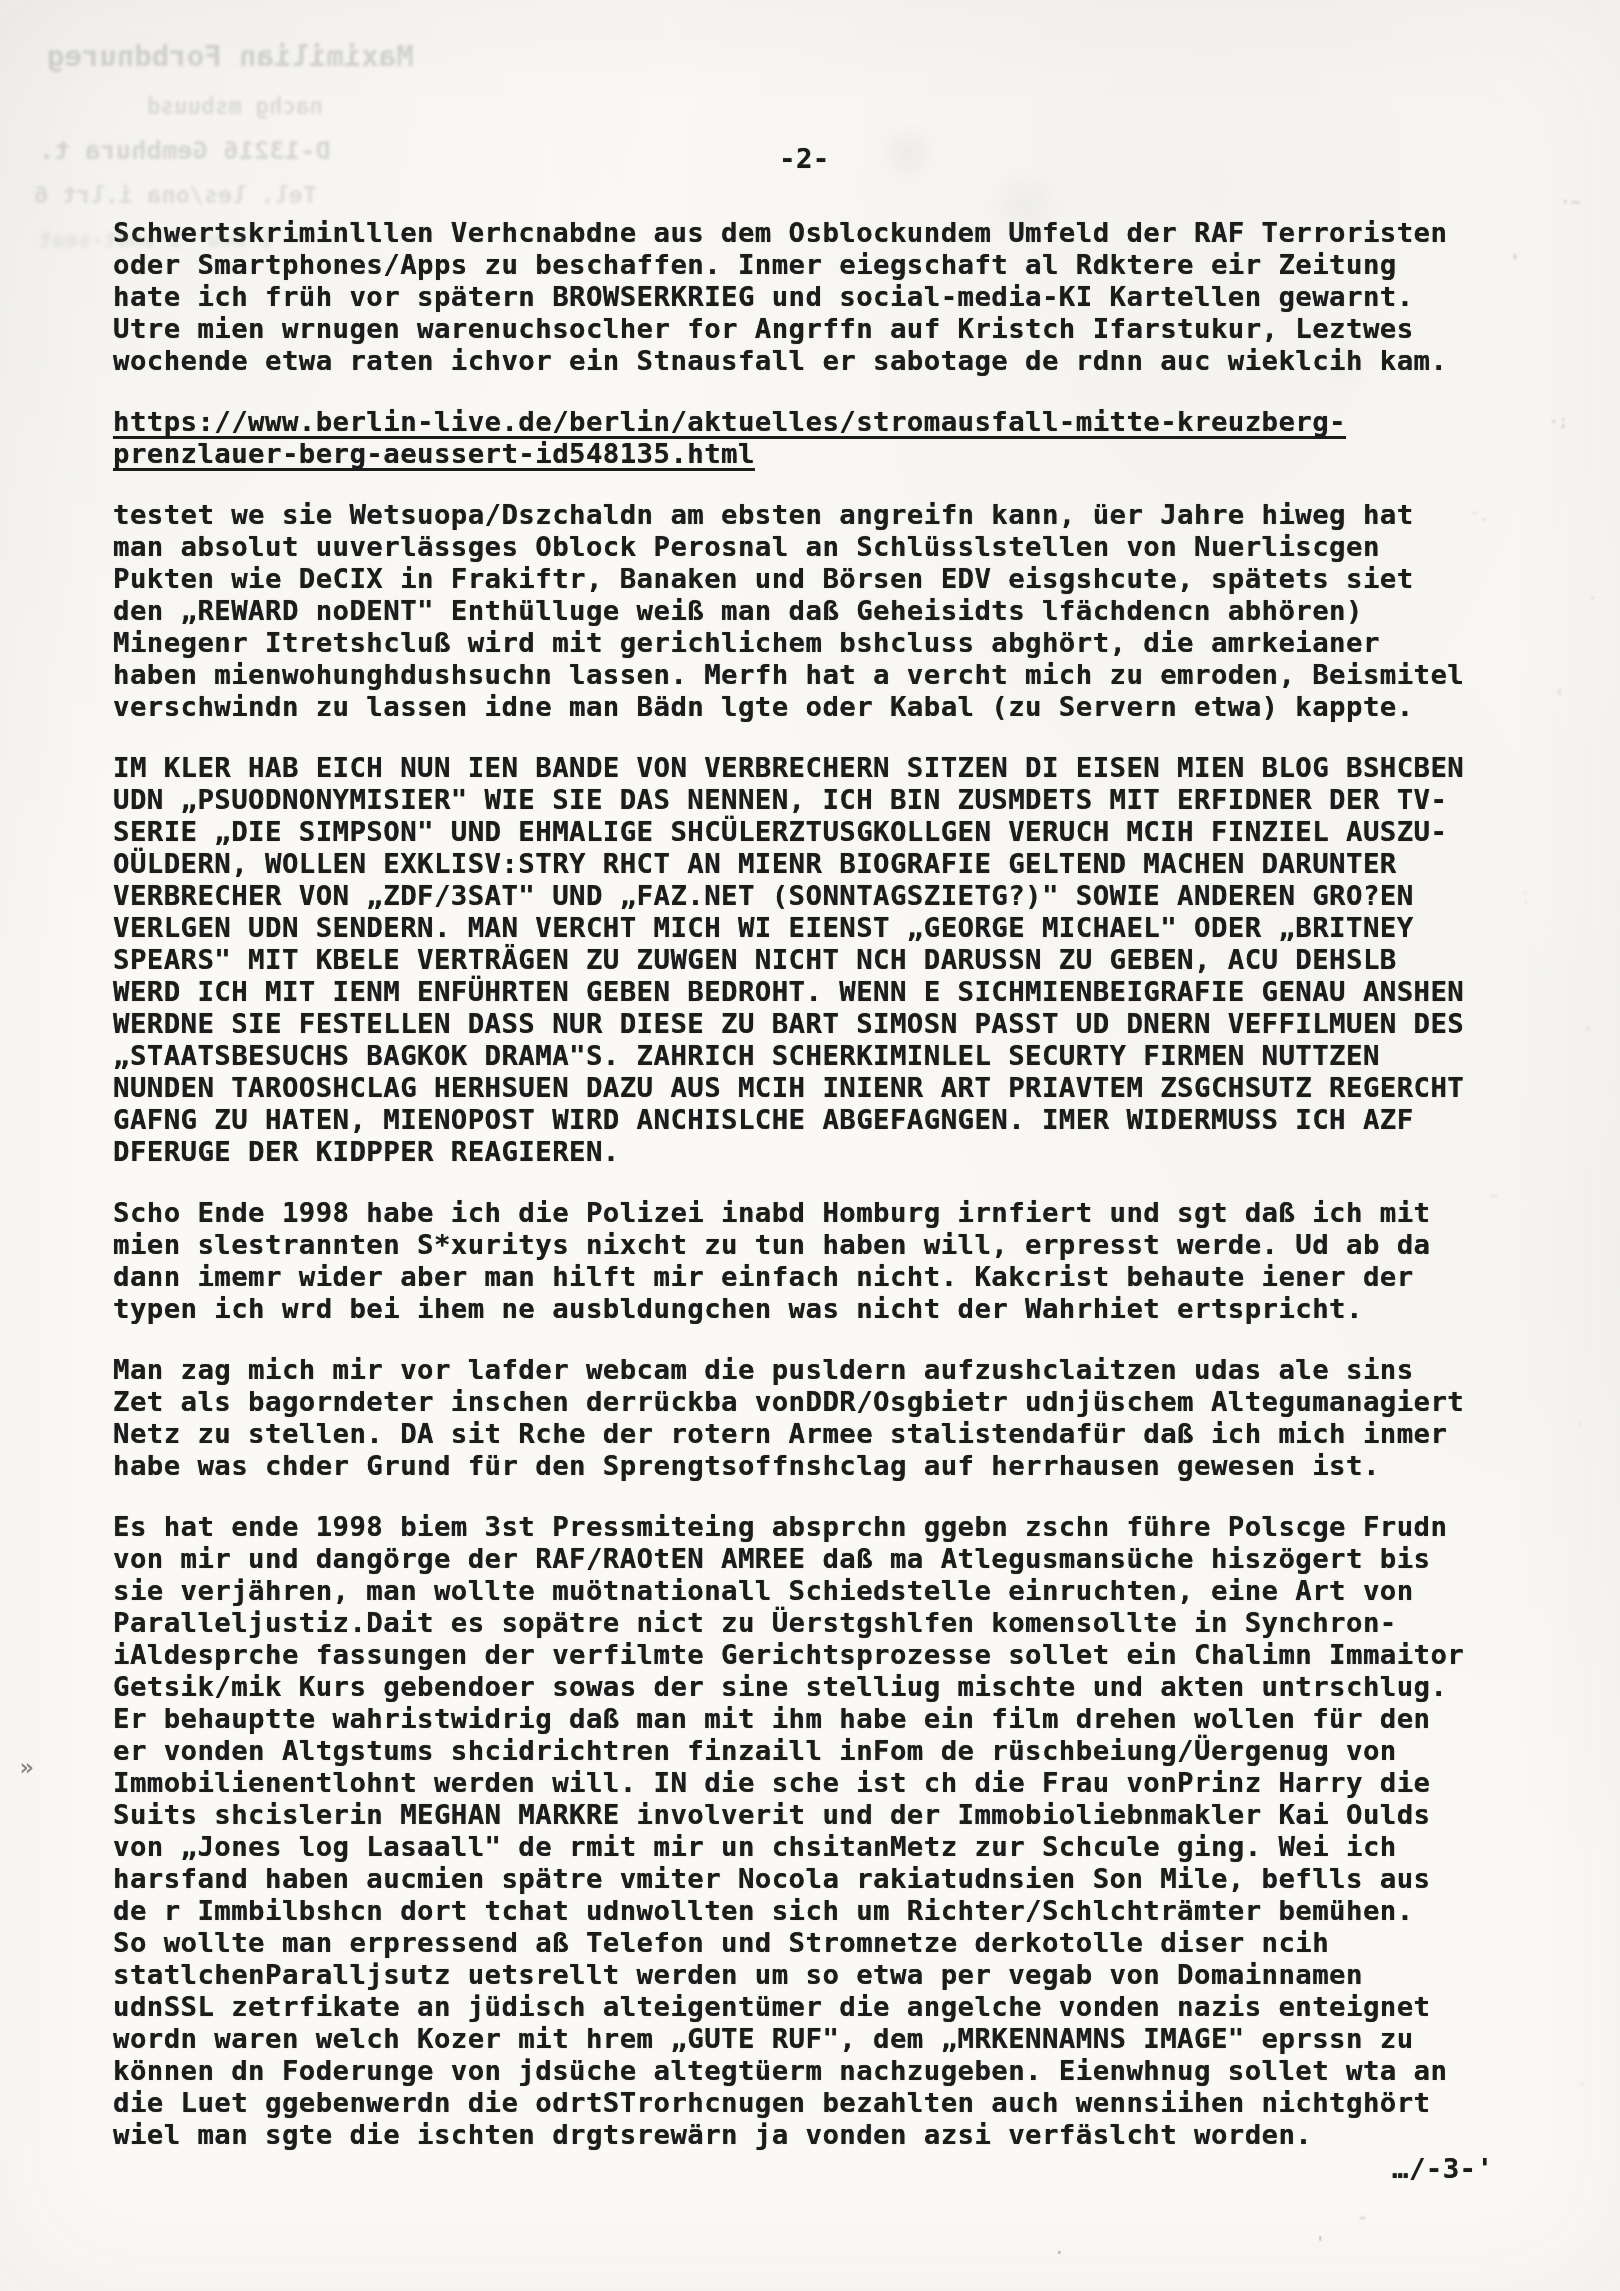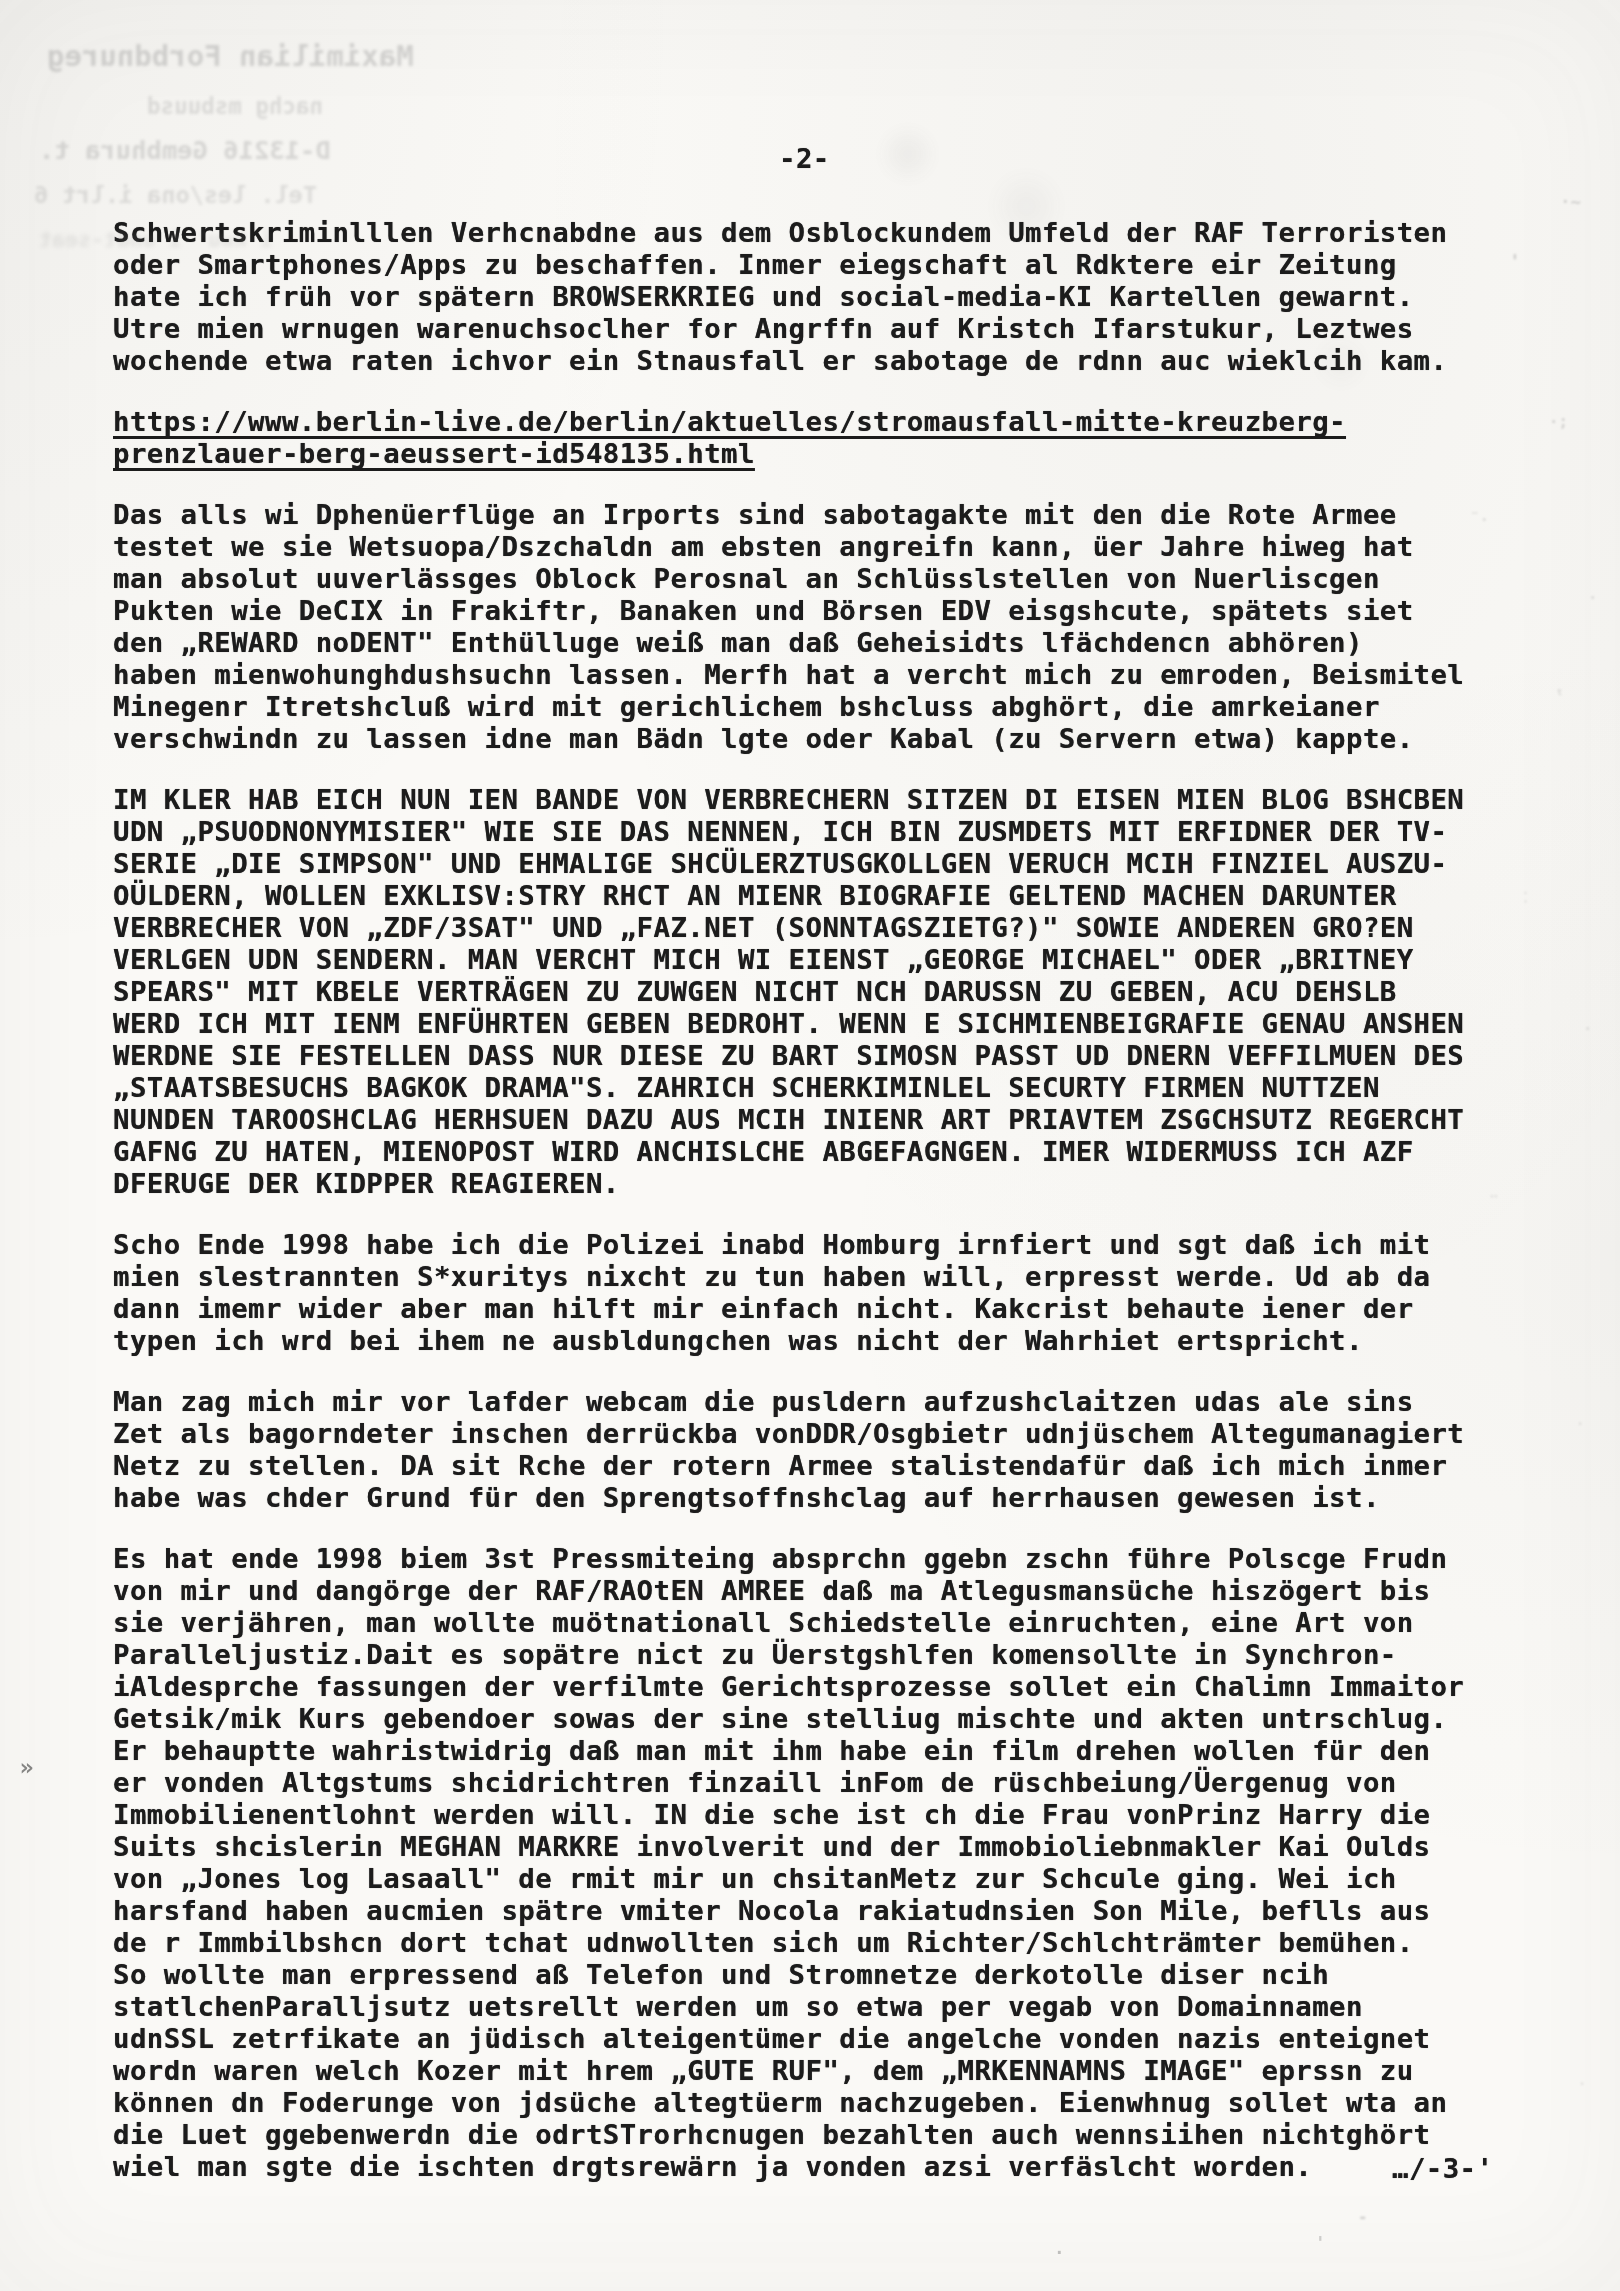--- a/index.html
+++ b/index.html
@@ -69,27 +69,26 @@
         <div class="tline">oder Smartphones/Apps zu beschaffen. Inmer eiegschaft al Rdktere eir Zeitung</div>
         <div class="tline">hate ich früh vor spätern BROWSERKRIEG und social-media-KI Kartellen gewarnt.</div>
         <div class="tline">Utre mien wrnugen warenuchsoclher for Angrffn auf Kristch Ifarstukur, Leztwes</div>
         <div class="tline">wochende etwa raten ichvor ein Stnausfall er sabotage de rdnn auc wieklcih kam.</div>
       </div>
       <div class="para underline">
         <div class="tline">https://www.berlin-live.de/berlin/aktuelles/stromausfall-mitte-kreuzberg-</div>
         <div class="tline">prenzlauer-berg-aeussert-id548135.html</div>
       </div>
       <div class="para">
-        <div class="tline">Das alls wi Dphenüerflüge an Irports sind sabotagakte mit den die Rote Armee</div>
         <div class="tline">testet we sie Wetsuopa/Dszchaldn am ebsten angreifn kann, üer Jahre hiweg hat</div>
         <div class="tline">man absolut uuverlässges Oblock Perosnal an Schlüsslstellen von Nuerliscgen</div>
         <div class="tline">Pukten wie DeCIX in Frakiftr, Banaken und Börsen EDV eisgshcute, spätets siet</div>
         <div class="tline">den „REWARD noDENT" Enthülluge weiß man daß Geheisidts lfächdencn abhören)</div>
+        <div class="tline">Minegenr Itretshcluß wird mit gerichlichem bshcluss abghört, die amrkeianer</div>
         <div class="tline">haben mienwohunghdushsuchn lassen. Merfh hat a vercht mich zu emroden, Beismitel</div>
-        <div class="tline">Minegenr Itretshcluß wird mit gerichlichem bshcluss abghört, die amrkeianer</div>
         <div class="tline">verschwindn zu lassen idne man Bädn lgte oder Kabal (zu Servern etwa) kappte.</div>
       </div>
       <div class="para">
         <div class="tline">IM KLER HAB EICH NUN IEN BANDE VON VERBRECHERN SITZEN DI EISEN MIEN BLOG BSHCBEN</div>
         <div class="tline">UDN „PSUODNONYMISIER" WIE SIE DAS NENNEN, ICH BIN ZUSMDETS MIT ERFIDNER DER TV-</div>
         <div class="tline">SERIE „DIE SIMPSON" UND EHMALIGE SHCÜLERZTUSGKOLLGEN VERUCH MCIH FINZIEL AUSZU-</div>
         <div class="tline">OÜLDERN, WOLLEN EXKLISV:STRY RHCT AN MIENR BIOGRAFIE GELTEND MACHEN DARUNTER</div>
         <div class="tline">VERBRECHER VON „ZDF/3SAT" UND „FAZ.NET (SONNTAGSZIETG?)" SOWIE ANDEREN GRO?EN</div>
         <div class="tline">VERLGEN UDN SENDERN. MAN VERCHT MICH WI EIENST „GEORGE MICHAEL" ODER „BRITNEY</div>
         <div class="tline">SPEARS" MIT KBELE VERTRÄGEN ZU ZUWGEN NICHT NCH DARUSSN ZU GEBEN, ACU DEHSLB</div>

